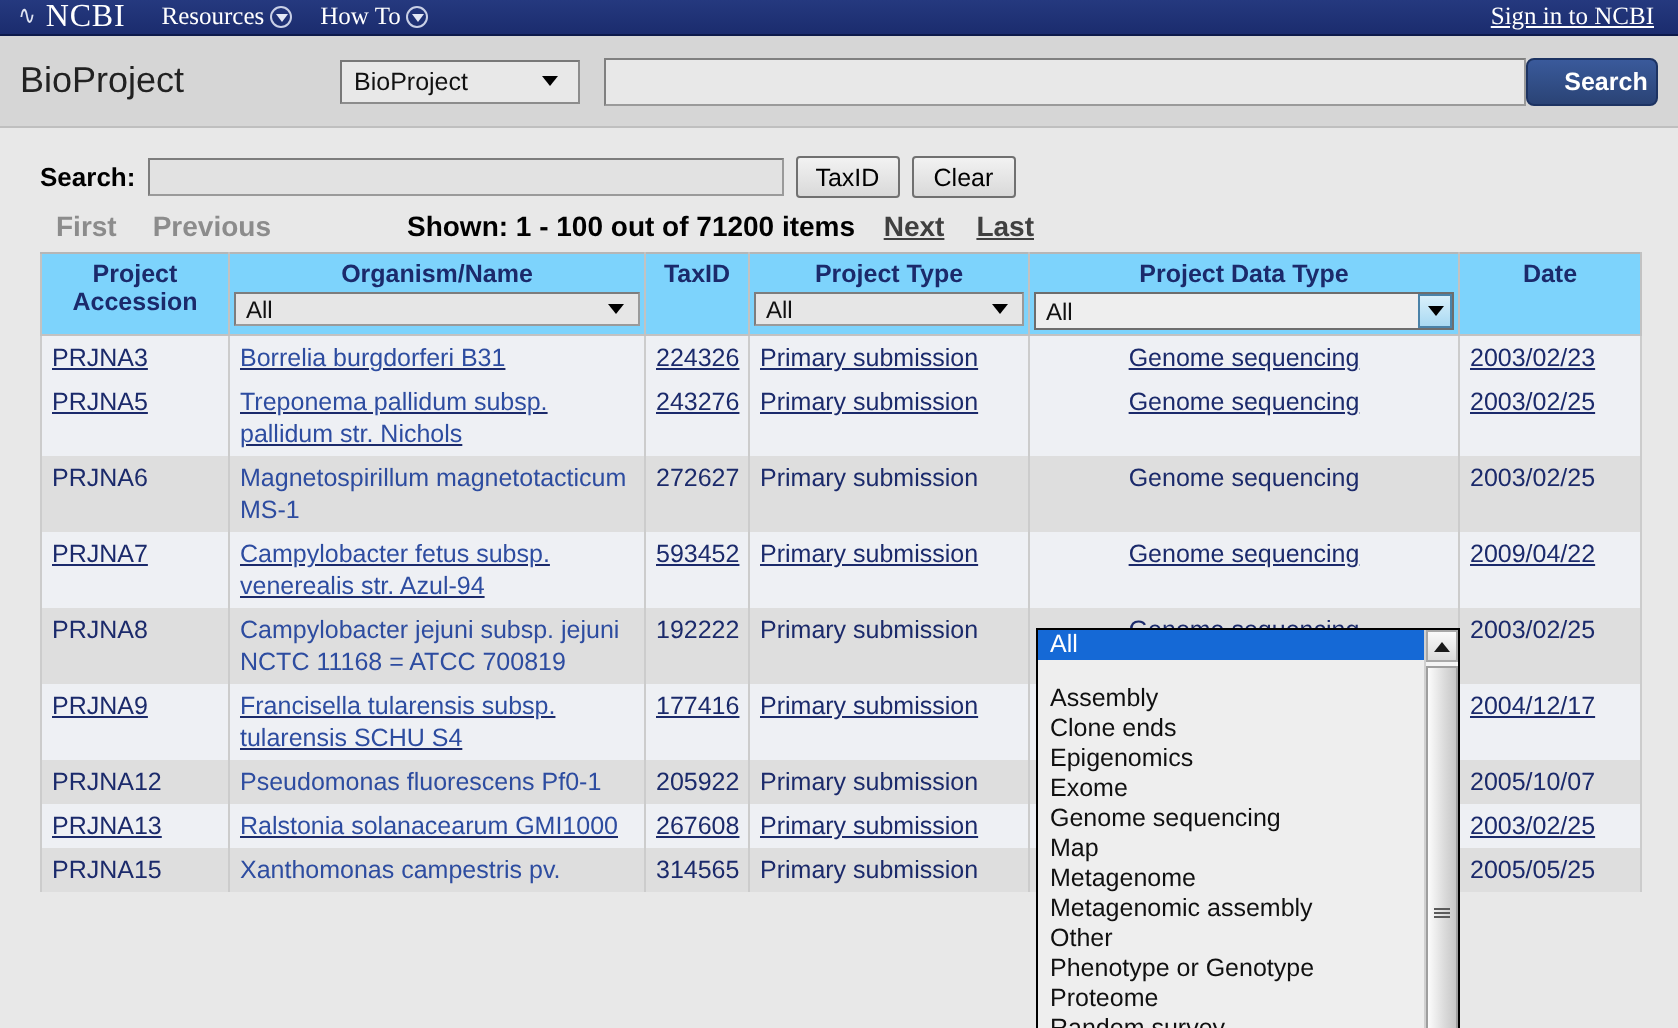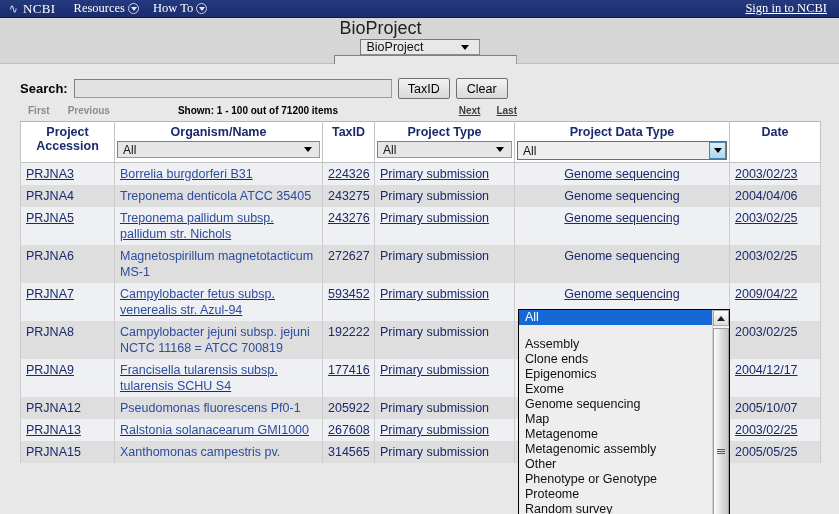--- a/index.html
+++ b/index.html
@@ -29,21 +29,21 @@
   }
   .ncbi-logo .glyph {
     font-family: "DejaVu Serif", serif;
     font-size: 13px;
     color: #dfe4f2;
     transform: scaleX(0.8) rotate(0deg);
     line-height: 1;
   }
   .ncbi-logo .word {
     font-family: "Liberation Serif", serif;
-    font-size: 13px;
+    font-size: 16px;
     letter-spacing: 0.4px;
     color: #ffffff;
   }
   .ncbi-menu {
     display: flex; align-items: center; gap: 14px;
   }
   .ncbi-menu-item {
     font-size: 12.5px;
     color: #ffffff;
     display: flex; align-items: center; gap: 3px;
@@ -76,21 +76,20 @@
   }
 
   
   .search-band {
     height: 46px;
     background: #d6d6d6;
     border-bottom: 1px solid #bfbfbf;
     display: flex;
     align-items: center;
     padding: 0 10px;
-    flex-direction: column;
   }
   .db-title {
     font-size: 18px;
     color: #222222;
     font-weight: normal;
     width: 160px;
   }
   .db-select {
     width: 120px;
     height: 22px;
@@ -177,21 +176,21 @@
     color: #000000;
     display: flex; align-items: center; justify-content: center;
     cursor: pointer;
     padding: 0 8px;
   }
 
   .pager-row {
     display: flex;
     align-items: center;
     padding: 6px 0 5px 28px;
-    font-size: 10px;
+    font-size: 14px;
   }
   .pager-dis { color: #8c8c8c; margin-right: 22px; font-weight: bold; }
   .pager-dis.first { margin-right: 18px; }
   .pager-count {
     font-weight: bold;
     color: #000000;
     margin-left: 46px;
     text-align: right;
   }
   .pager-link {
@@ -207,21 +206,21 @@
     margin: 0 0 0 20px;
     width: 800px;
     position: relative;
   }
   table.results {
     border-collapse: collapse;
     width: 800px;
     table-layout: fixed;
   }
   table.results th {
-    background: #ffffff;
+    background: #7dd3fc;
     border: 1px solid #c2c2c2;
     border-top: 1px solid #b6b6b6;
     color: #1b2a6b;
     font-size: 12.5px;
     font-weight: bold;
     padding: 3px 2px 2px 2px;
     vertical-align: top;
     text-align: center;
   }
   table.results th .hlabel { display: block; margin-bottom: 2px; }
@@ -457,28 +456,20 @@
       </thead>
       <tbody>
           <tr class="odd">
             <td class="acc">PRJNA3</td>
             <td class="org"><a href="#">Borrelia burgdorferi B31</a></td>
             <td class="taxid">224326</td>
             <td class="ptype">Primary submission</td>
             <td class="pdtype">Genome sequencing</td>
             <td class="date">2003/02/23</td>
           </tr>
-          <tr class="even">
-            <td class="acc">PRJNA4</td>
-            <td class="org"><a href="#">Treponema denticola ATCC 35405</a></td>
-            <td class="taxid">243275</td>
-            <td class="ptype">Primary submission</td>
-            <td class="pdtype">Genome sequencing</td>
-            <td class="date">2004/04/06</td>
-          </tr>
           <tr class="odd">
             <td class="acc">PRJNA5</td>
             <td class="org"><a href="#">Treponema pallidum subsp. pallidum str. Nichols</a></td>
             <td class="taxid">243276</td>
             <td class="ptype">Primary submission</td>
             <td class="pdtype">Genome sequencing</td>
             <td class="date">2003/02/25</td>
           </tr>
           <tr class="even">
             <td class="acc">PRJNA6</td>

